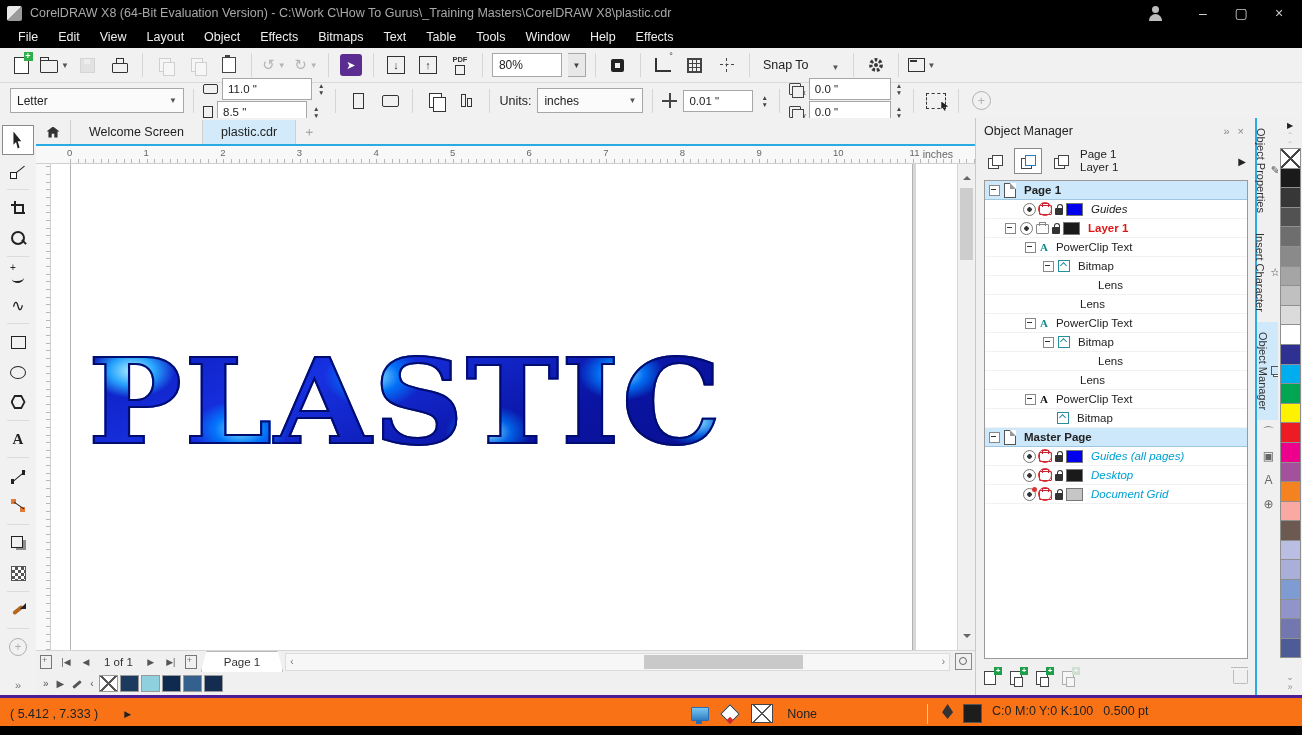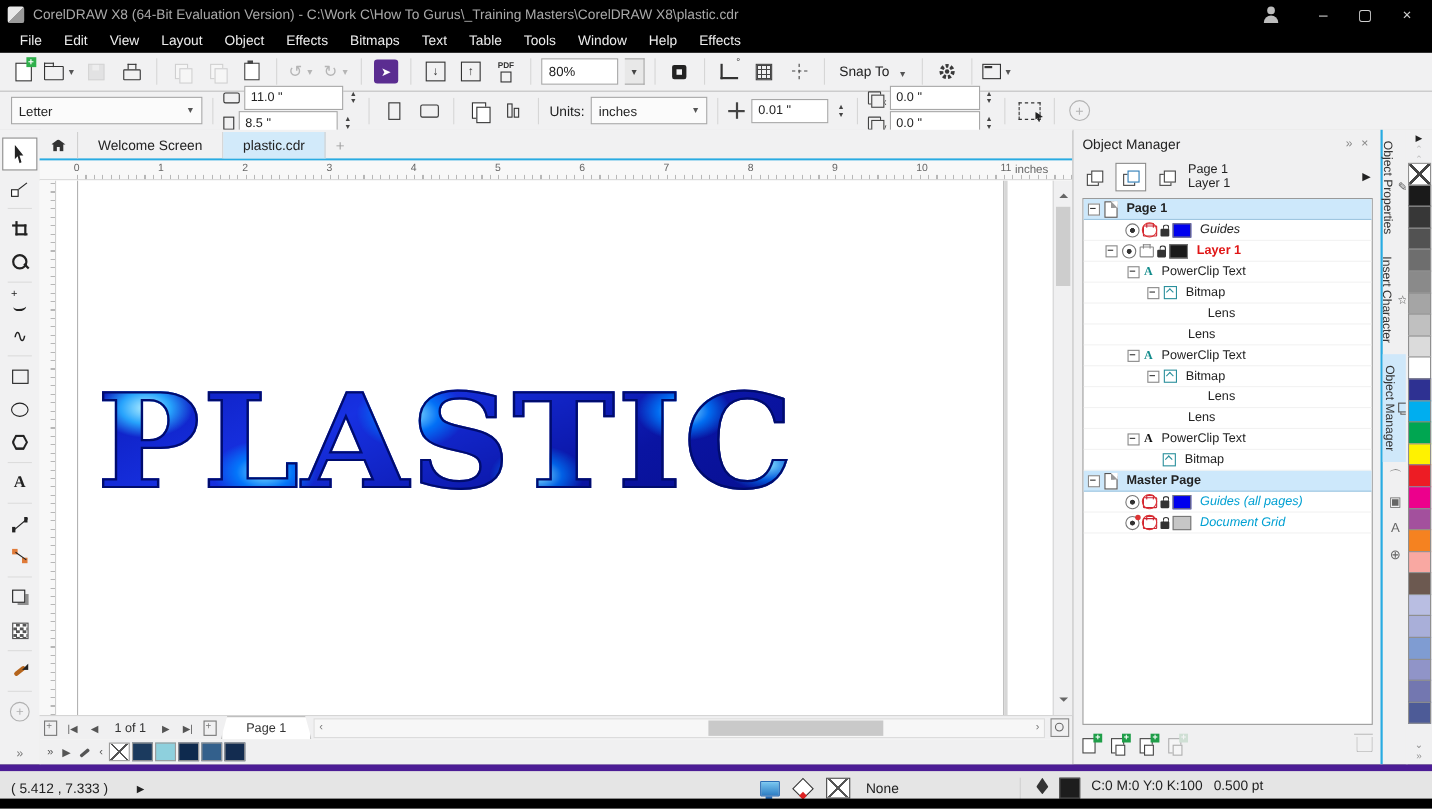--- a/index.html
+++ b/index.html
@@ -43,21 +43,21 @@
   .zoom-combo{width:62px;height:22px;background:#fff;border:1px solid #a7a7a7;font-size:12px;color:#222;display:flex;align-items:center;padding-left:6px}
   .spin-dd{width:17px;height:22px;border:1px solid #a7a7a7;border-left:none;background:#e8e8e8;display:flex;align-items:center;justify-content:center;font-size:8px;color:#444}
   .ic-full{width:13px;height:13px;background:#222;border-radius:2px;position:relative}
   .ic-full::after{content:"";position:absolute;left:4px;top:4px;width:5px;height:5px;background:#f1f1f2}
   .ic-ruler{width:14px;height:12px;border-left:2px solid #333;border-bottom:2px solid #333;position:relative}
   .ic-ruler::after{content:"°";position:absolute;right:-2px;top:-7px;font-size:9px;color:#333}
   .ic-grid{width:13px;height:13px;background:repeating-linear-gradient(0deg,#444 0 1px,transparent 1px 4px),repeating-linear-gradient(90deg,#444 0 1px,transparent 1px 4px);border:1px solid #444}
   .ic-guide{width:14px;height:14px;position:relative}
   .ic-guide::before{content:"";position:absolute;left:6px;top:0;height:14px;border-left:1.5px dashed #444}
   .ic-guide::after{content:"";position:absolute;top:6px;left:0;width:14px;border-top:1.5px dashed #444}
-  .snapto{font-size:12.5px;color:#222;display:flex;align-items:flex-end;gap:5px;padding:0 4px}
+  .snapto{font-size:12.5px;color:#222;display:flex;align-items:flex-end;gap:20px;padding:0 4px}
   .ic-launcher{width:15px;height:12px;border:1.4px solid #333;position:relative}
   .ic-launcher::before{content:"";position:absolute;left:1px;top:1px;width:7px;height:2px;background:#333}
   
   .combo{height:23px;background:#fbfbfb;border:1px solid #a7a7a7;font-size:12px;color:#222;display:flex;align-items:center;padding:0 6px;justify-content:space-between}
   .num{height:20px;background:#fff;border:1px solid #a7a7a7;font-size:11.5px;color:#222;display:flex;align-items:center;padding:0 5px}
   .spin2{display:flex;flex-direction:column;justify-content:center;font-size:6.5px;color:#444;line-height:7px;padding:0 2px}
   .ic-portrait{width:9px;height:14px;border:1.5px solid #333}
   .ic-landscape{width:15px;height:10px;border:1.5px solid #333;border-radius:2px}
   .ic-allpg{width:11px;height:13px;border:1.4px solid #333;background:#fff;position:relative}
   .ic-allpg::after{content:"";position:absolute;left:3px;top:3px;width:11px;height:13px;border:1.4px solid #333;background:#fff}
@@ -220,21 +220,21 @@
   
   #palette{position:absolute;left:1278px;top:118px;width:24px;bottom:40px;background:#f0f0f1;display:flex;flex-direction:column;align-items:center}
   #pal-flyout{font-size:8px;color:#222;padding:3px 0 1px}
   .pal-scroll{font-size:8px;color:#b9b9b9;line-height:9px}
   .sw{width:19px;height:18.6px;border:1px solid #8f8f8f;margin-top:-1px;position:relative;background:#fff}
   .sw.none{overflow:hidden}
   .sw.none::before{content:"";position:absolute;inset:0;background:linear-gradient(45deg,transparent 45%,#444 45% 55%,transparent 55%),linear-gradient(-45deg,transparent 45%,#444 45% 55%,transparent 55%)}
   #pal-bottom{margin-top:auto;display:flex;flex-direction:column;align-items:center;color:#8f8f8f;padding-bottom:3px}
   #pal-bottom .chev{font-size:9px;line-height:10px}
   
-  #statusbar{position:absolute;left:0;right:0;top:695px;height:31px;background:#e5e5e5;border-top:6px solid #4c1d95;display:flex;align-items:center;font-size:12.5px;color:#222}
+  #statusbar{position:absolute;left:0;right:0;top:695px;height:31px;background:#f97316;border-top:3px solid #4c1d95;display:flex;align-items:center;font-size:12.5px;color:#222}
   #coords{padding-left:10px;white-space:nowrap}
   #coord-arrow{font-size:9px;padding-left:26px;color:#222}
   .monitor{width:16px;height:12px;border:1.4px solid #2a6db5;border-radius:1px;background:linear-gradient(#79c7f0,#2f7ec4);position:relative}
   .monitor::after{content:"";position:absolute;left:4px;bottom:-4px;width:6px;height:3px;background:#2a6db5}
   .filldia{width:12px;height:12px;background:#fff;border:1.4px solid #333;transform:rotate(45deg);position:relative}
   .filldia::after{content:"";position:absolute;right:-1px;bottom:-1px;width:5px;height:5px;background:#d22}
   .xmark{width:20px;height:17px;border:1.4px solid #444;background:#fff;position:relative;overflow:hidden}
   .nib{width:11px;height:15px;background:#333;clip-path:polygon(50% 0,100% 55%,50% 100%,0 55%)}
   .blksw{width:17px;height:17px;background:#1d1d1d;border:1px solid #555}
   .sb-sep{width:1px;height:20px;background:#d0d0d0;margin:0 14px}
@@ -674,20 +674,27 @@
         <span class="exp"></span>
         <span class="tic tic-page"></span>
         <span class="lab b">Master Page</span>
       </div>
       <div class="trow" style="padding-left: 38px;">
         <span class="tic tic-eye"></span>
         <span class="tic tic-print-no"></span>
         <span class="tic tic-lock"></span>
         <span class="tic tic-swatch" style="background: rgb(0, 0, 238);"></span>
         <span class="lab i cyan">Guides (all pages)</span>
+      </div>
+      <div class="trow" style="padding-left: 38px;">
+        <span class="tic tic-eye"></span>
+        <span class="tic tic-print-no"></span>
+        <span class="tic tic-lock"></span>
+        <span class="tic tic-swatch" style="background: rgb(26, 26, 26);"></span>
+        <span class="lab i cyan">Desktop</span>
       </div>
       <div class="trow" style="padding-left: 38px;">
         <span class="tic tic-eye-half"></span>
         <span class="tic tic-print-no"></span>
         <span class="tic tic-lock"></span>
         <span class="tic tic-swatch" style="background: rgb(198, 198, 198);"></span>
         <span class="lab i cyan">Document Grid</span>
       </div>
     </div>
   <div id="om-foot">

